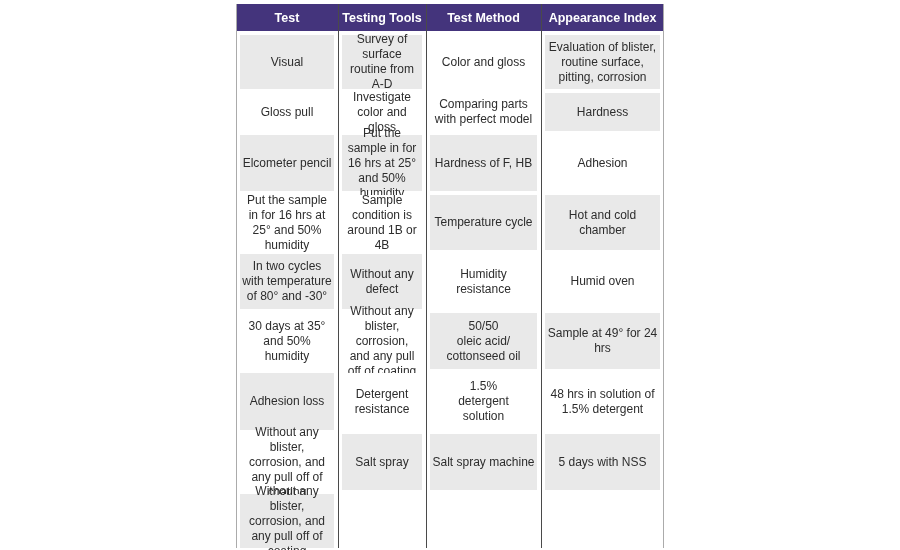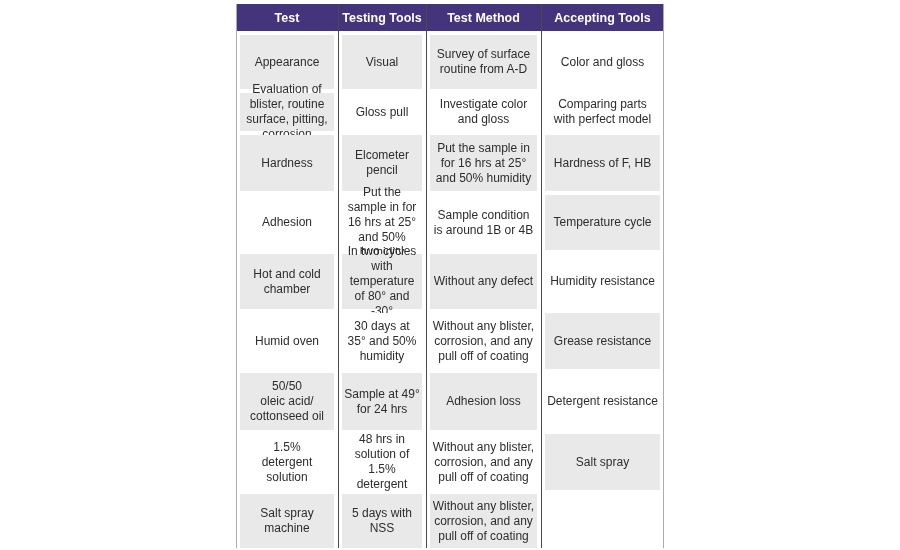--- a/index.html
+++ b/index.html
@@ -67,23 +67,22 @@
 </head>
 <body>
 
 <div class="page">
   <div class="twrap">
     <div class="grid">
 
       <div class="hcell">Test</div>
       <div class="hcell">Testing Tools</div>
       <div class="hcell">Test Method</div>
-      <div class="hcell">Accepting Tools</div>
+      <div class="hcell">Appearance Index</div>
 
-      <div class="cell g">Appearance</div>
       <div class="cell g">Visual</div>
       <div class="cell g">Survey of surface routine from A-D</div>
       <div class="cell w">Color and gloss</div>
 
       <div class="cell g">Evaluation of blister, routine surface, pitting, corrosion</div>
       <div class="cell w">Gloss pull</div>
       <div class="cell w">Investigate color and gloss</div>
       <div class="cell w">Comparing parts with perfect model</div>
 
       <div class="cell g">Hardness</div>
@@ -98,21 +97,20 @@
       <div class="cell g">Temperature cycle</div>
       <div class="cell g">Hot and cold chamber</div>
       <div class="cell g">In two cycles with temperature of 80° and -30°</div>
       <div class="cell g">Without any defect</div>
 
       <div class="cell w">Humidity resistance</div>
       <div class="cell w">Humid oven</div>
       <div class="cell w">30 days at 35° and 50% humidity</div>
       <div class="cell w">Without any blister, corrosion, and any pull off of coating</div>
 
-      <div class="cell g">Grease resistance</div>
       <div class="cell g">50/50
 oleic acid/
 cottonseed oil</div>
       <div class="cell g">Sample at 49° for 24 hrs</div>
       <div class="cell g">Adhesion loss</div>
 
       <div class="cell w">Detergent resistance</div>
       <div class="cell w">1.5%
 detergent
 solution</div>

